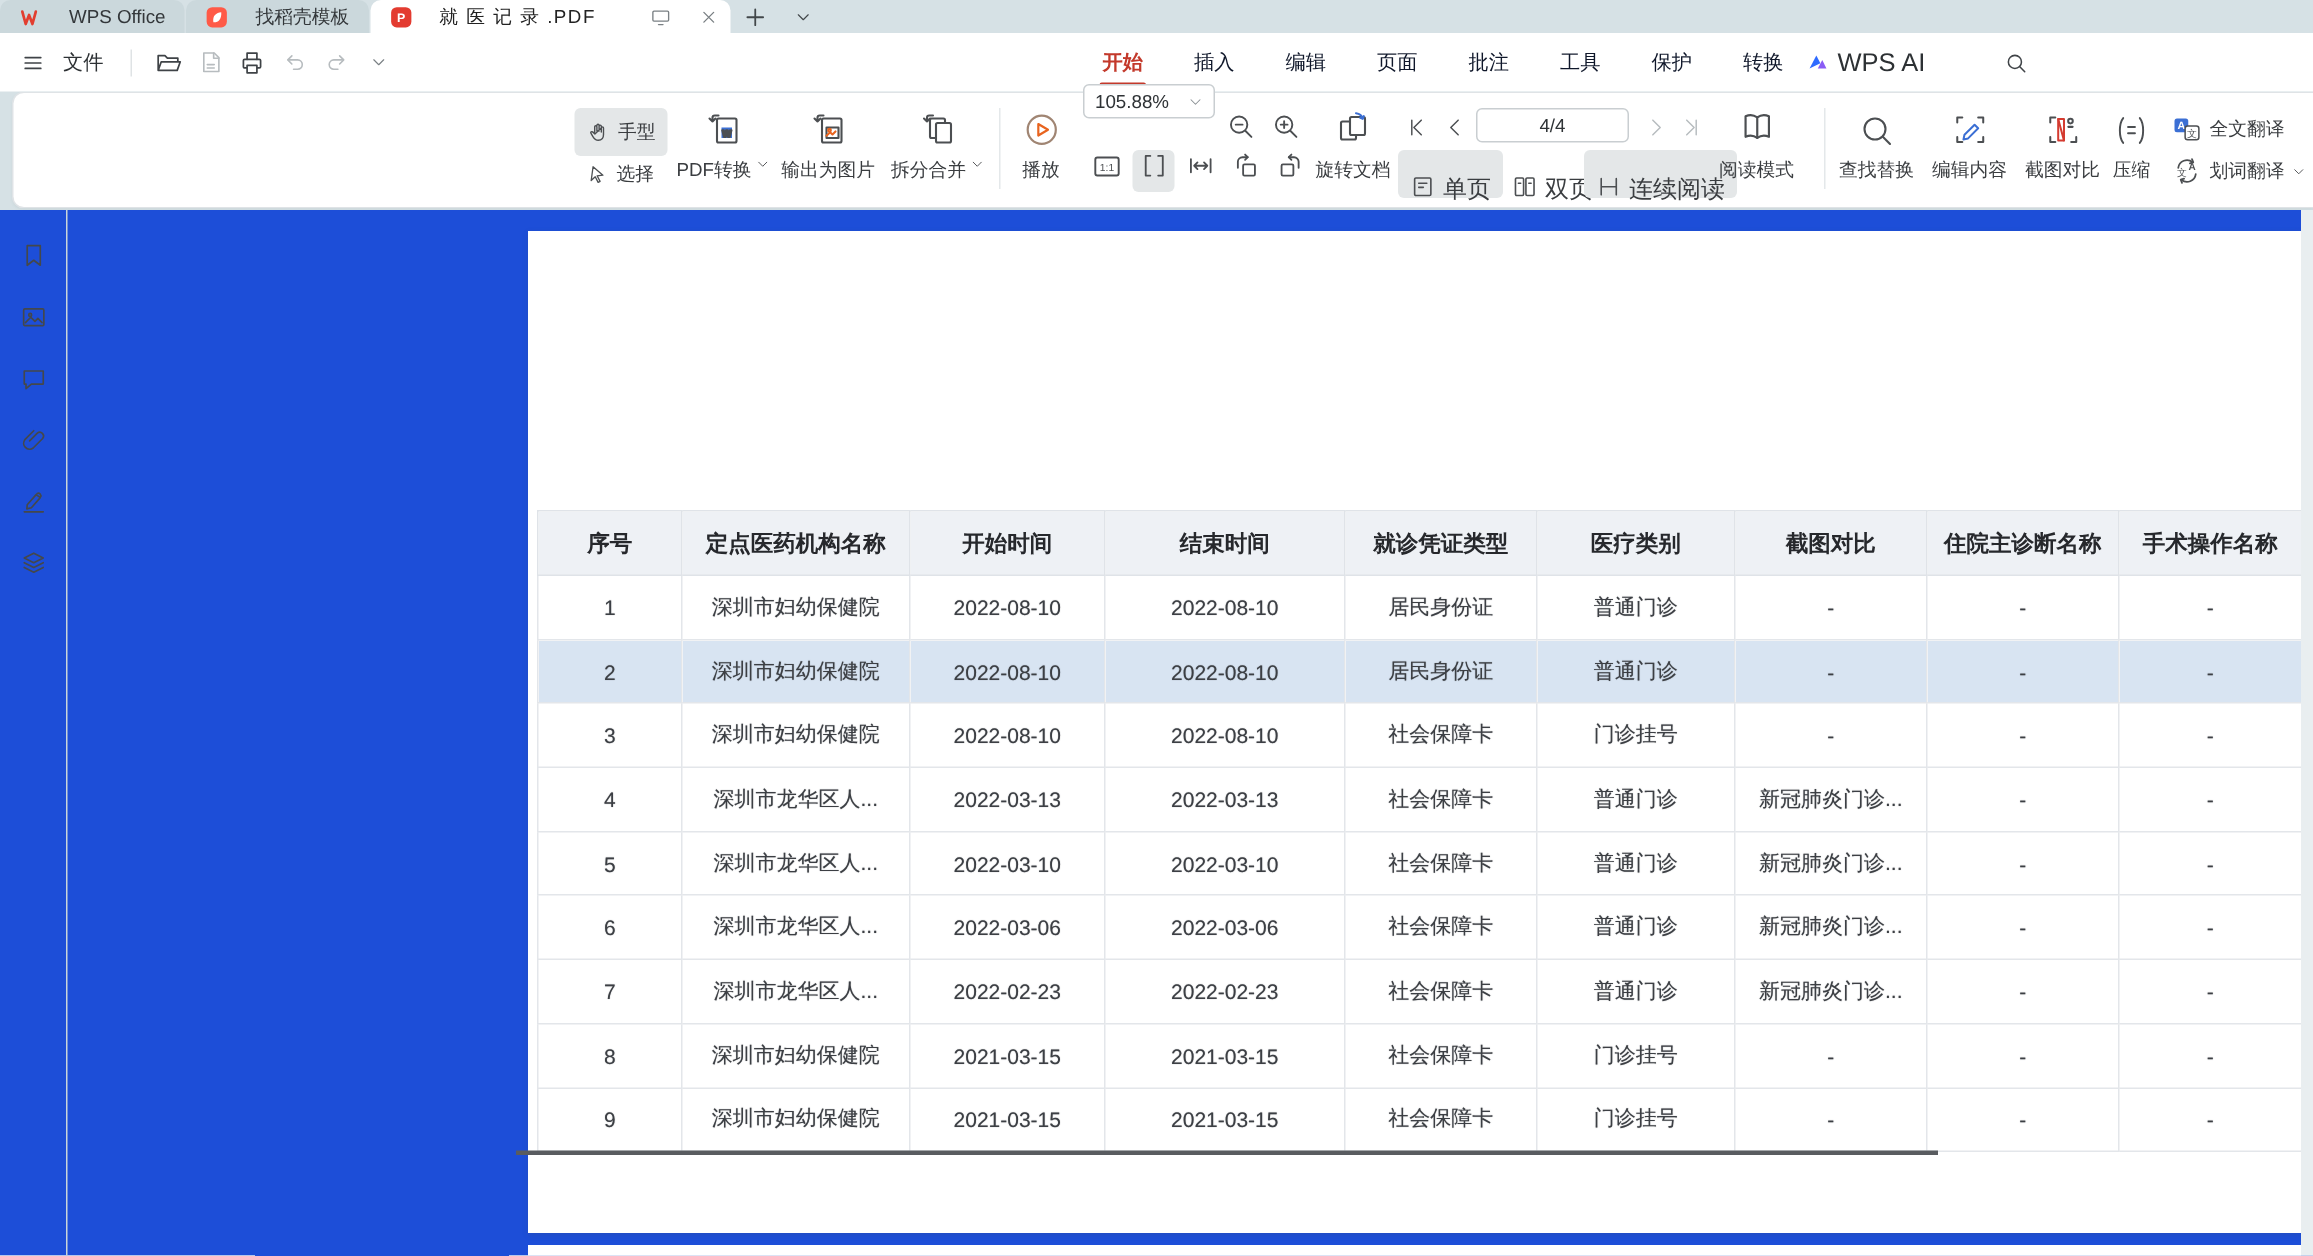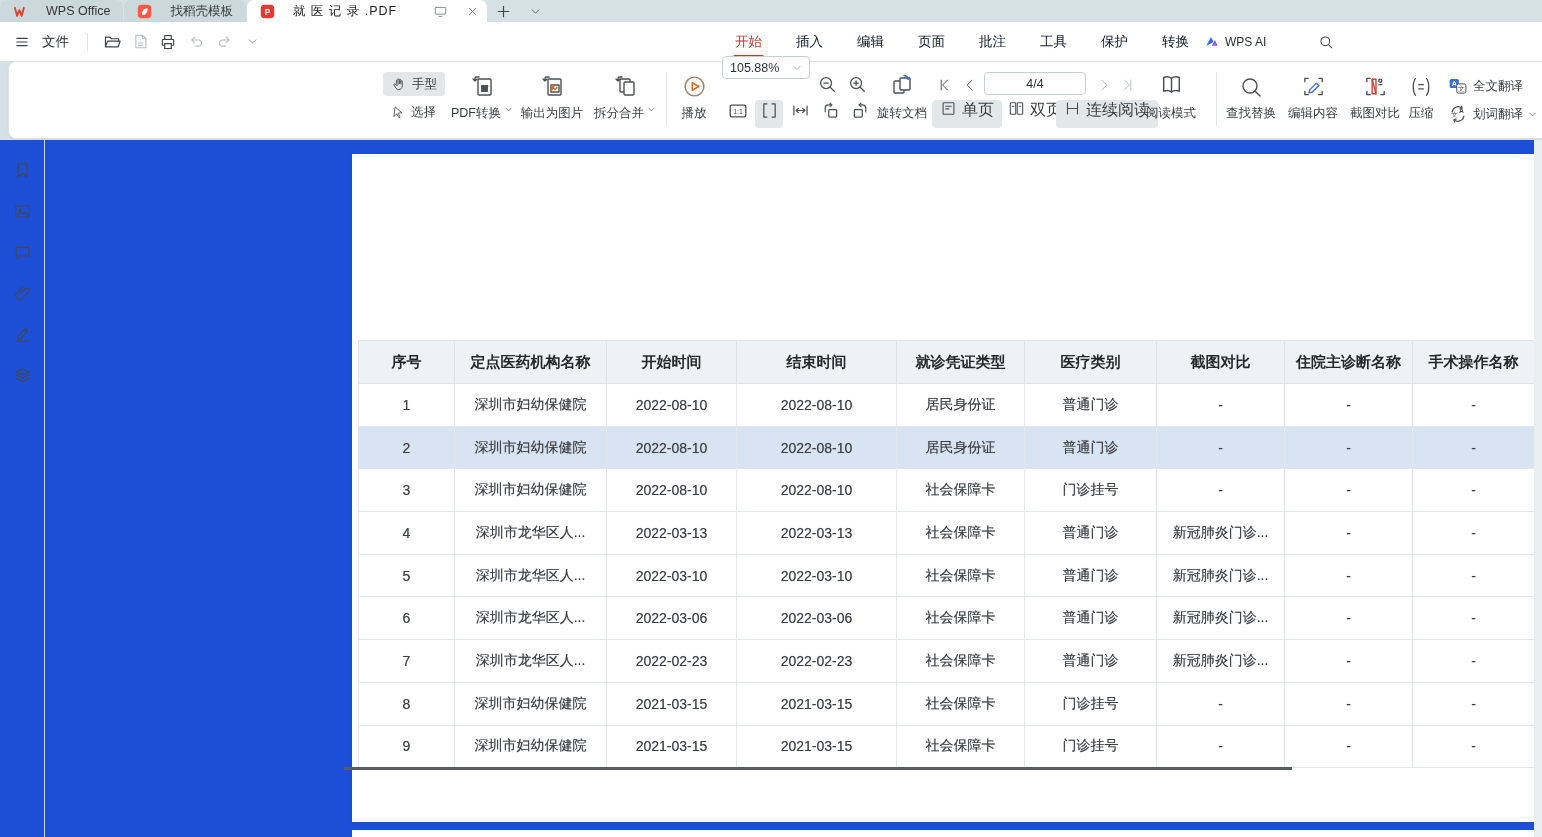--- a/index.html
+++ b/index.html
@@ -17,28 +17,28 @@
 .tab-extra{display:flex;align-items:center;gap:10px;margin-left:4px;padding-right:8px}
 .tabbtn{display:flex;align-items:center;justify-content:center;width:22px;height:20px;border-radius:4px}
 
 .menubar{position:absolute;top:22px;left:0;right:0;height:39px;background:#ffffff;display:flex;align-items:center}
 .file-group{display:flex;align-items:center;gap:4px;padding-left:10px}
 .file-label{font-size:13.5px;color:#2d3134;margin:0 6px 0 4px}
 .vdiv{width:1px;height:18px;background:#dfe3e5;margin:0 8px}
 .qbtn{width:24px;height:24px;display:flex;align-items:center;justify-content:center;border-radius:4px}
 .menus{position:absolute;left:733px;top:0;height:39px;display:flex;align-items:center;gap:30px}
 .menu-item{font-size:13.5px;color:#0f172a;position:relative;padding:9px 2px;cursor:default}
-.menu-item.active{color:#c3392b;font-weight:400}
+.menu-item.active{color:#c3392b;font-weight:700}
 .menu-item.active::after{content:"";position:absolute;left:0;right:0;bottom:2px;height:3px;background:#c3392b;border-radius:2px}
-.wpsai{display:flex;align-items:center;gap:5px;margin-left:16px;font-size:12px;color:#2d3134}
+.wpsai{display:flex;align-items:center;gap:5px;margin-left:16px;font-size:17px;color:#2d3134}
 .menusearch{margin-left:22px}
 
 .toolbar{position:absolute;top:61px;left:8px;right:0;height:78px;background:#fff;border:1px solid #dfe3e6;border-right:none;border-radius:8px 0 0 8px;box-shadow:0 1px 2px rgba(90,110,120,.08)}
 .tb{position:absolute;font-size:12.5px;color:#3a3d40}
-.pill{display:flex;align-items:center;gap:5px;height:24px;padding:0 8px;border-radius:4px;white-space:nowrap}
+.pill{display:flex;align-items:center;gap:5px;height:24px;padding:16px 8px;border-radius:4px;white-space:nowrap}
 .pill.on{background:#e4e7e8}
 .tool{position:absolute;top:69px;text-align:center}
 .tool .ti{height:30px;display:flex;align-items:flex-end;justify-content:center}
 .tool .tl{margin-top:6px;font-size:12.5px;color:#3a3d40;display:flex;justify-content:center;gap:3px;white-space:nowrap}
 .tdiv{position:absolute;top:72px;width:1px;height:54px;background:#e4e8ea}
 .box{position:absolute;height:23px;border:1px solid #c9ced1;border-radius:4px;background:#fff;display:flex;align-items:center;font-size:12.5px;color:#2f3336}
 .navbtn{position:absolute;top:77px;width:16px;height:16px;display:flex;align-items:center;justify-content:center}
 .r2{position:absolute;top:100px;height:28px;display:flex;align-items:flex-start;justify-content:center}
 .inline-tool{position:absolute;display:flex;align-items:center;gap:5px;font-size:12.5px;color:#3a3d40;white-space:nowrap}
 

